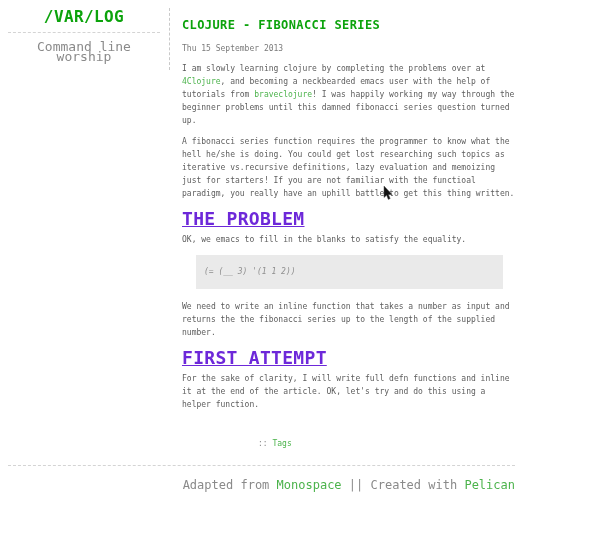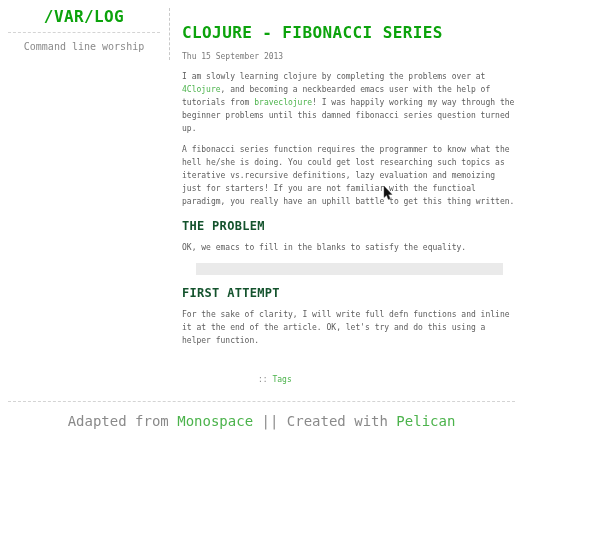--- a/index.html
+++ b/index.html
@@ -10,40 +10,40 @@
   }
   .page{margin-left:8px;width:507px;padding-top:8px;}
   .columns{display:flex;align-items:flex-start;}
 
   
   .sidebar{width:152px;flex:none;text-align:center;border-right:1px dashed #c9c9c9;
            padding-right:9px;padding-bottom:8px;}
   .site-title{font-size:16px;line-height:18px;margin:0;letter-spacing:.4px;font-weight:bold;}
   .site-title a{color:var(--accent);text-decoration:none;}
   .sidebar-hr{border:0;border-top:1px dashed #d4d4d4;margin:6px 0 9px;}
-  .tagline{font-size:10px;line-height:10px;color:#8a8a8a;}
+  .tagline{font-size:13px;line-height:10px;color:#8a8a8a;}
 
   
   .main{margin-left:12px;width:338px;}
-  .post-title{font-size:16px;line-height:18px;margin:16px 0 10px;letter-spacing:.4px;font-weight:bold;}
+  .post-title{font-size:12px;line-height:18px;margin:8px 0 10px;letter-spacing:.4px;font-weight:bold;}
   .post-title a{color:var(--accent);text-decoration:none;}
   .date{font-size:8px;line-height:10px;color:#7a7a7a;margin:0 0 8px;}
   .main p{font-size:8px;line-height:13px;color:#5d5d5d;margin:8px 0 6px;}
   a.inline-link{color:var(--link);text-decoration:none;}
-  h2.section{font-size:12px;line-height:13px;color:#14532d;margin:12px 0 8px;
-             letter-spacing:.3px;font-weight:bold;}
+  h2.section{font-size:18px;line-height:13px;color:#6d28d9;margin:12px 0 8px;
+             letter-spacing:.3px;font-weight:bold;text-decoration:underline;}
   .code{background:#eaeaea;margin:9px 0 11px 14px;width:307px;box-sizing:border-box;
         padding:6px 6px 6px 8px;}
   .code-line{font-size:8px;line-height:22px;font-style:italic;color:#8f8f8f;white-space:pre;}
   .tags{font-size:8px;line-height:10px;color:#8a8a8a;margin:28px 0 0 76px;}
   .tags a{color:var(--link);text-decoration:none;}
 
   
-  .footer{margin-top:16px;border-top:1px dashed #d4d4d4;padding-top:14px;text-align:center;
-          font-size:14px;line-height:10px;color:#8a8a8a;}
+  .footer{margin-top:16px;border-top:1px dashed #d4d4d4;padding-top:14px;text-align:right;
+          font-size:12px;line-height:10px;color:#8a8a8a;}
   .footer a{color:var(--link);text-decoration:none;}
 
   .cursor{position:absolute;left:383px;top:186px;width:10px;height:15px;}
 </style>
 </head>
 <body>
 
 <div class="page">
   <div class="columns">
 
@@ -59,22 +59,24 @@
 
       <p><span>I am slowly learning clojure by completing the problems over at </span><a href="#" class="inline-link">4Clojure</a><span>, and becoming a neckbearded emacs user with the help of tutorials from </span><a href="#" class="inline-link">braveclojure</a><span>! I was happily working my way through the beginner problems until this damned fibonacci series question turned up.</span></p>
 
       <p>A fibonacci series function requires the programmer to know what the hell he/she is doing. You could get lost researching such topics as iterative vs.recursive definitions, lazy evaluation and memoizing just for starters! If you are not familiar with the functioal paradigm, you really have an uphill battle to get this thing written.</p>
 
       <h2 class="section">THE PROBLEM</h2>
 
       <p>OK, we emacs to fill in the blanks to satisfy the equality.</p>
 
       <div class="code">
+        <div class="code-line">(= (__ 3) '(1 1 2))</div>
       </div>
 
+      <p>We need to write an inline function that takes a number as input and returns the the fibonacci series up to the length of the supplied number.</p>
 
       <h2 class="section">FIRST ATTEMPT</h2>
 
       <p>For the sake of clarity, I will write full defn functions and inline it at the end of the article. OK, let's try and do this using a helper function.</p>
 
       <div class="tags"><span>:: </span><a href="#">Tags</a></div>
     </div>
   </div>
 
   <div class="footer"><span>Adapted from </span><a href="#">Monospace</a><span> || Created with </span><a href="#">Pelican</a></div>

